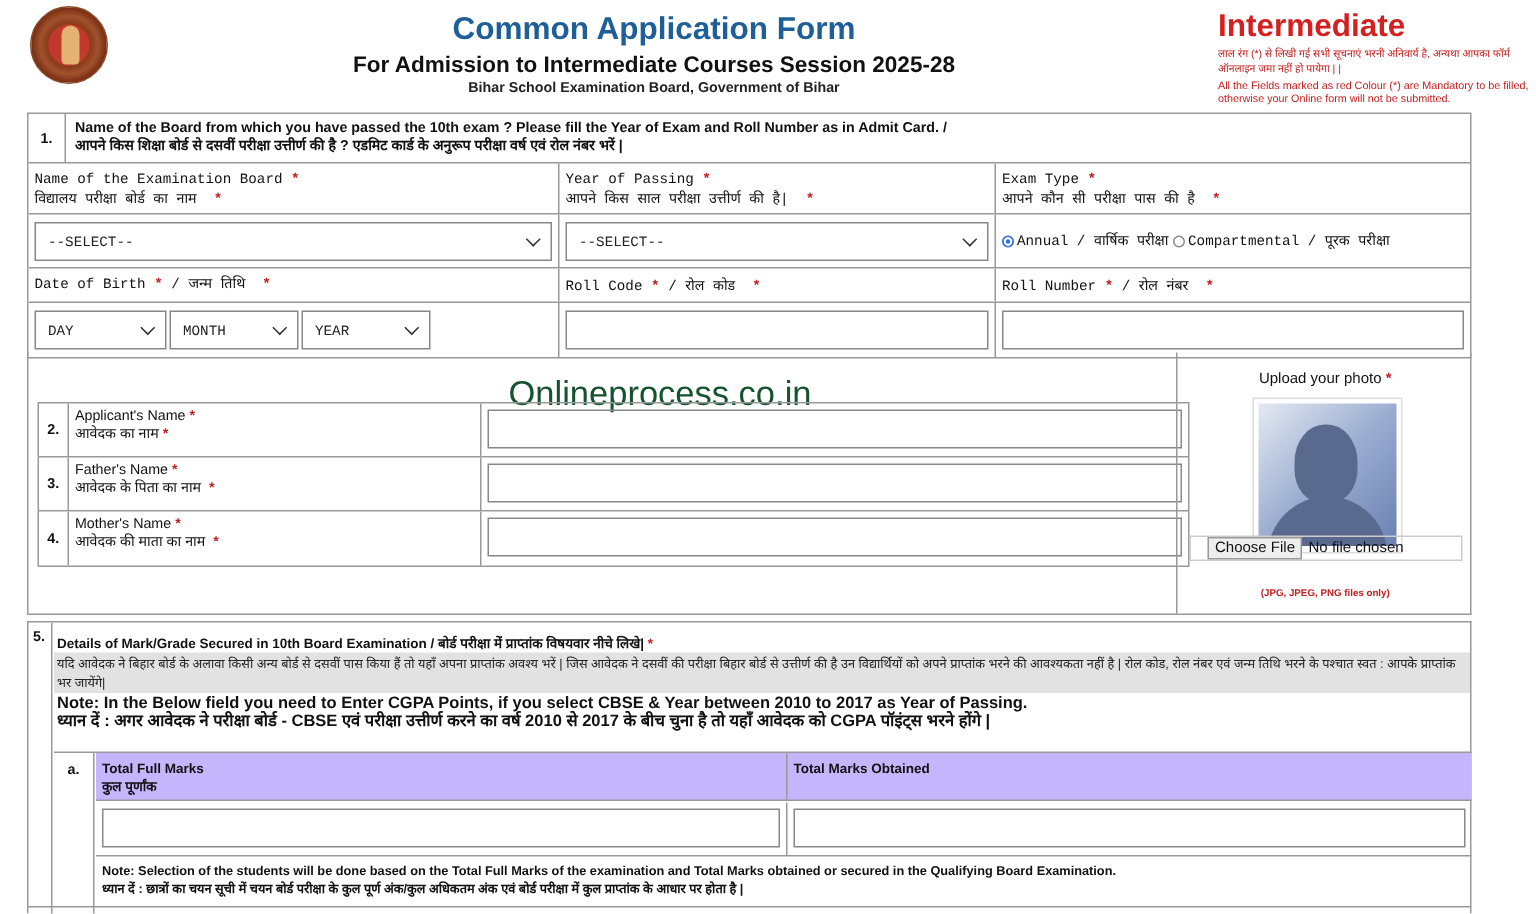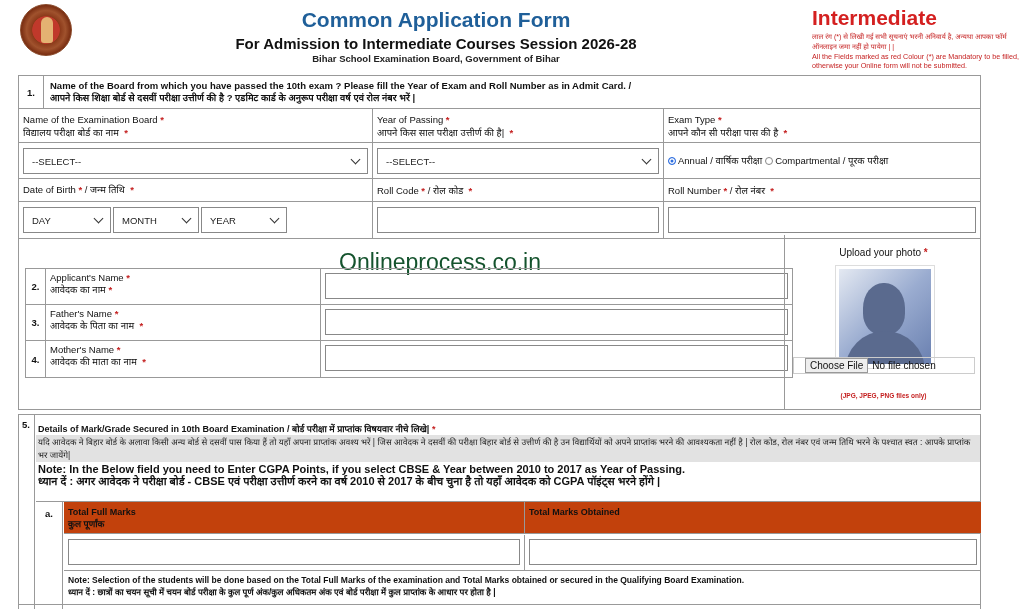--- a/index.html
+++ b/index.html
@@ -12,21 +12,21 @@
   .board { position: absolute; left: 0; width: 872px; top: 53px; text-align: center; font-size: 9.5px; font-weight: bold; color: #222; }
   .inter { position: absolute; left: 812px; top: 6px; font-size: 21px; font-weight: bold; color: #d42020; }
   .note-hi { position: absolute; left: 812px; top: 32px; width: 205px; font-size: 7px; line-height: 10px; color: #c41e1e; }
   .note-en { position: absolute; left: 812px; top: 52px; width: 210px; font-size: 7.2px; line-height: 9px; color: #c41e1e; }
 
   .sec1 { position: absolute; left: 18px; top: 75px; width: 963px; border: 1px solid #999; }
   .row { display: flex; border-bottom: 1px solid #999; }
   .row:last-child { border-bottom: none; }
   .num { width: 25px; border-right: 1px solid #999; display: flex; align-items: center; justify-content: center; font-weight: bold; font-size: 9.5px; }
   .qtext { padding: 4px 6px; font-weight: bold; font-size: 9.5px; line-height: 12px; }
-  .cell { padding: 4px 4px; border-right: 1px solid #999; font-size: 9.5px; line-height: 13px; }
+  .cell { padding: 4px 4px; border-right: 1px solid #999; font-size: 9.5px; line-height: 13px; font-family: Liberation Mono, monospace; }
   .cell:last-child { border-right: none; }
   .req { color: #c41e1e; font-weight: bold; }
   .c1 { width: 354px; } .c2 { width: 291px; } .c3 { flex: 1; }
   .sel { height: 26px; border: 1px solid #888; background: #fff; display: flex; align-items: center; justify-content: space-between; padding: 0 8px; font-size: 9.5px; color: #222; }
   .chev { width: 7px; height: 7px; border-right: 1.3px solid #333; border-bottom: 1.3px solid #333; transform: rotate(45deg); margin-top: -4px; }
   .inp { height: 26px; border: 1px solid #888; background: #fff; }
   .radio { display: inline-block; width: 8px; height: 8px; border-radius: 50%; border: 1px solid #888; vertical-align: middle; margin-right: 2px; }
   .radio.on { background: #2f6fe0; border-color: #2f6fe0; box-shadow: inset 0 0 0 1.5px #fff; }
 
   .mid { position: absolute; left: 18px; top: 235px; width: 963px; height: 175px; border: 1px solid #999; border-top: none; }
@@ -49,37 +49,37 @@
   .ftypes { position: absolute; left: 0; width: 197px; top: 157px; text-align: center; font-size: 6.5px; font-weight: bold; color: #c41e1e; }
 
   .sec5 { position: absolute; left: 18px; top: 414px; width: 963px; height: 195px; border: 1px solid #999; border-bottom: none; }
   .s5num { position: absolute; left: 3px; top: 4px; font-weight: bold; font-size: 9.5px; }
   .s5body { position: absolute; left: 15px; top: 0; width: 947px; height: 195px; border-left: 1px solid #999; }
   .s5title { position: absolute; left: 3px; top: 7px; font-weight: bold; font-size: 9px; }
   .s5grey { position: absolute; left: 1px; top: 20px; width: 944px; height: 27px; background: #e2e2e2; padding: 1px 2px; font-size: 8.5px; line-height: 13px; color: #222; }
   .s5note { position: absolute; left: 3px; top: 48px; font-weight: bold; font-size: 11px; line-height: 12px; }
   .mtable { position: absolute; left: 1px; top: 86px; width: 945px; border-top: 1px solid #999; }
   .ma { position: absolute; left: 0; top: 0; width: 27px; height: 109px; border-right: 1px solid #999; font-weight: bold; font-size: 9.5px; text-align: center; padding-top: 6px; }
-  .mhead { position: absolute; left: 28px; top: 0; width: 917px; height: 32px; background: #c2410c; border-bottom: 1px solid #999; display: flex; }
+  .mhead { position: absolute; left: 28px; top: 0; width: 917px; height: 32px; background: #c4b5fd; border-bottom: 1px solid #999; display: flex; }
   .mh { padding: 4px; font-weight: bold; font-size: 9px; line-height: 12px; border-right: 1px solid #999; }
   .mh:last-child { border-right: none; }
   .minp { position: absolute; left: 28px; top: 33px; width: 917px; height: 36px; border-bottom: 1px solid #999; display: flex; }
   .mi { padding: 4px; border-right: 1px solid #999; }
   .mi:last-child { border-right: none; }
   .mi div { height: 26px; border: 1px solid #888; }
   .mnote { position: absolute; left: 32px; top: 72px; font-weight: bold; font-size: 8.5px; line-height: 12px; }
   .bottomline { position: absolute; left: 18px; top: 604px; width: 963px; border-top: 1px solid #999; }
 </style>
 </head>
 <body>
 
 <div class="header">
   <div class="logo"></div>
   <div class="title">Common Application Form</div>
-  <div class="subtitle">For Admission to Intermediate Courses Session 2026-28</div>
+  <div class="subtitle">For Admission to Intermediate Courses Session 2025-28</div>
   <div class="board">Bihar School Examination Board, Government of Bihar</div>
   <div class="inter">Intermediate</div>
   <div class="note-hi">लाल रंग (*) से लिखी गई सभी सूचनाएं भरनी अनिवार्य है, अन्यथा आपका फॉर्म ऑनलाइन जमा नहीं हो पायेगा | |</div>
   <div class="note-en">All the Fields marked as red Colour (*) are Mandatory to be filled, otherwise your Online form will not be submitted.</div>
 </div>
 
 <div class="sec1">
   <div class="row" style="height:33px">
     <div class="num">1.</div>
     <div class="qtext">

